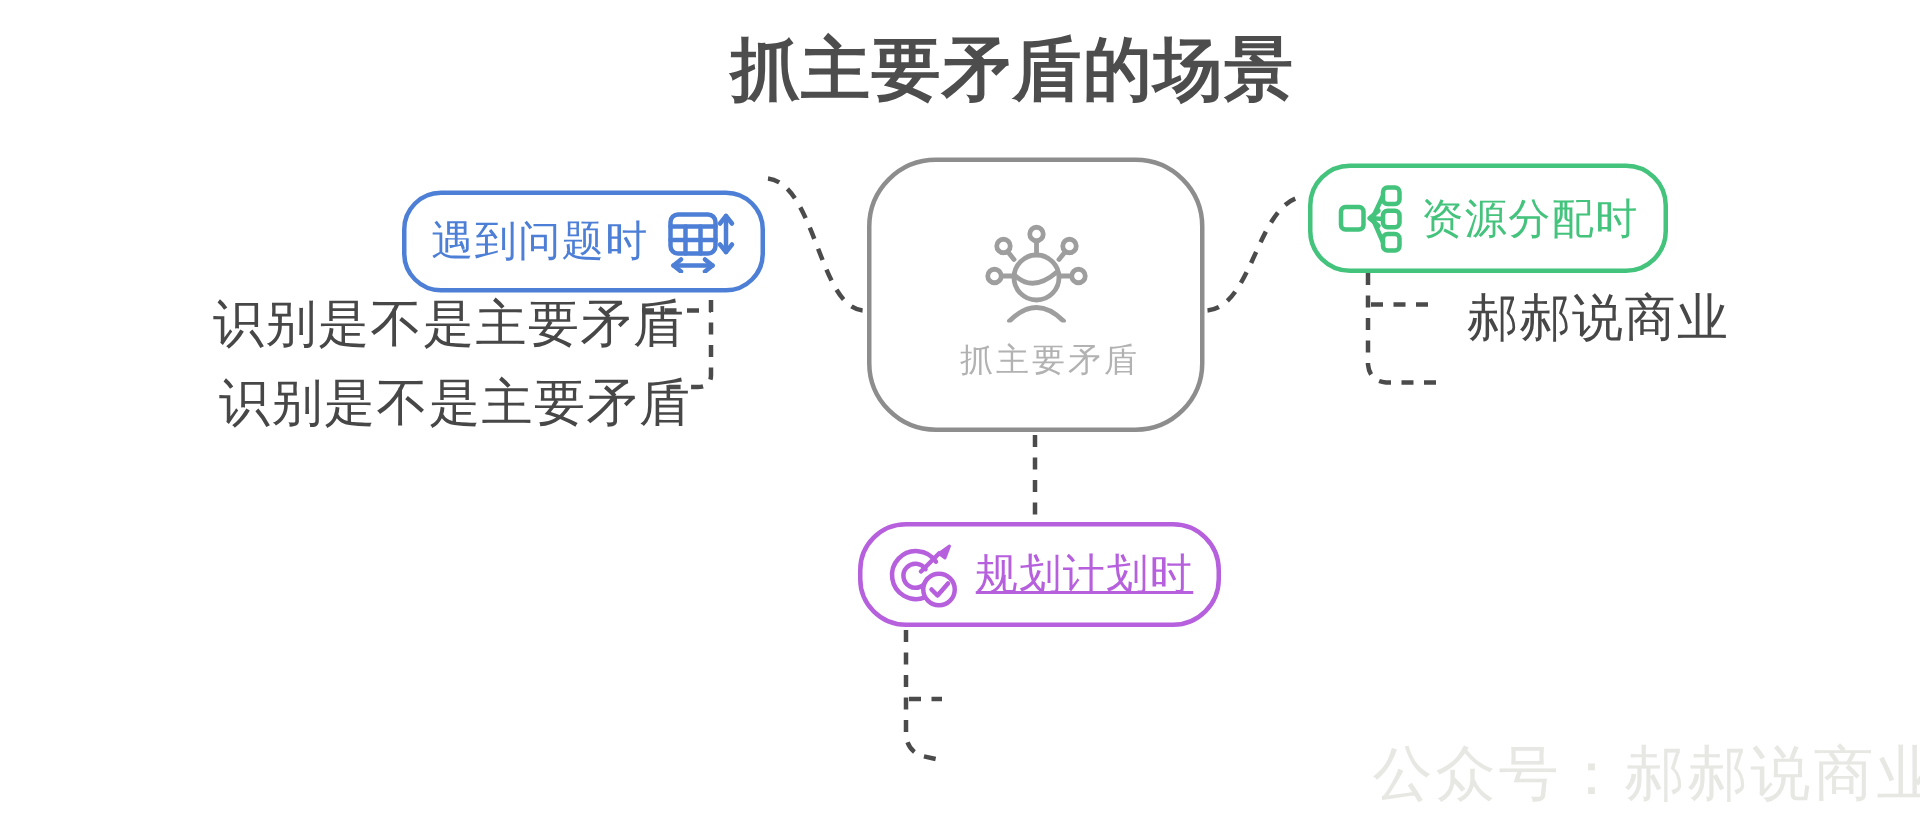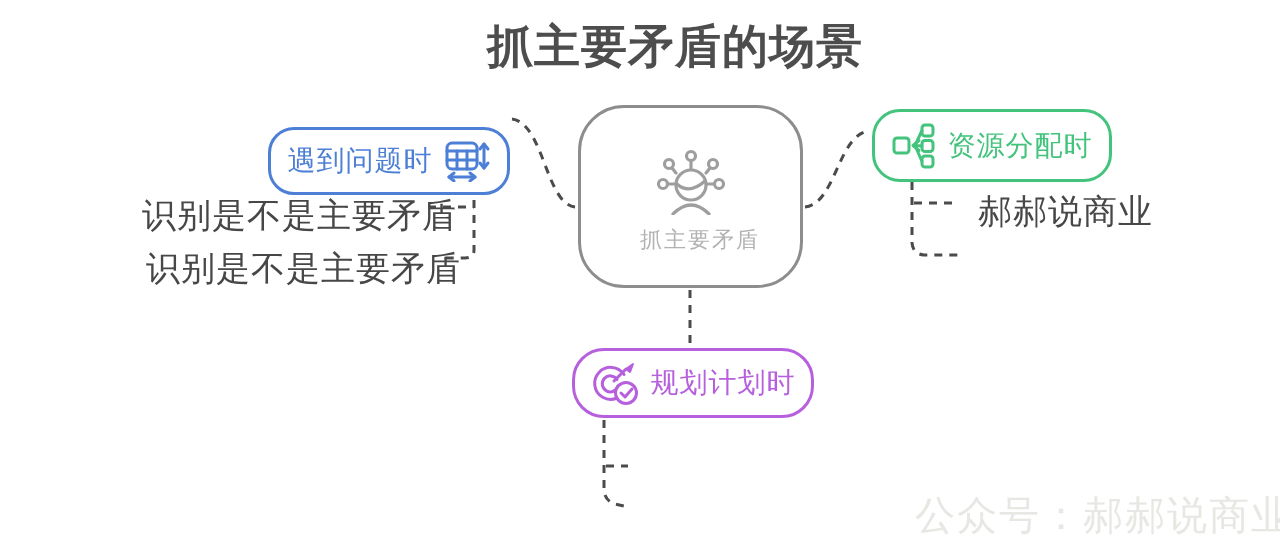--- a/index.html
+++ b/index.html
@@ -41,21 +41,21 @@
   .node-problem{
     left:268px;top:85px;width:242px;height:68px;
     border:3px solid var(--problem);border-radius:26px;color:var(--problem);margin-top:42px;
   }
   .node-resource{
     left:872px;top:109px;width:240px;height:73px;
     border:3px solid var(--resource);border-radius:28px;color:var(--resource);
   }
   .node-planning{
     left:572px;top:348px;width:242px;height:70px;
-    border:3px solid var(--planning);border-radius:32px;color:var(--planning);
+    border:3px solid var(--planning);border-radius:32px;color:var(--planning);text-decoration:underline;
   }
   .center-node{
     position:absolute;left:578px;top:105px;width:225px;height:183px;
     border:3px solid var(--center-border);border-radius:46px;background:#ffffff;
     display:flex;flex-direction:column;align-items:center;justify-content:center;gap:10px;
   }
   .center-node .label{
     font-size:22px;color:var(--center-text);letter-spacing:2px;white-space:nowrap;margin-left:19px;
   }
   .item{

